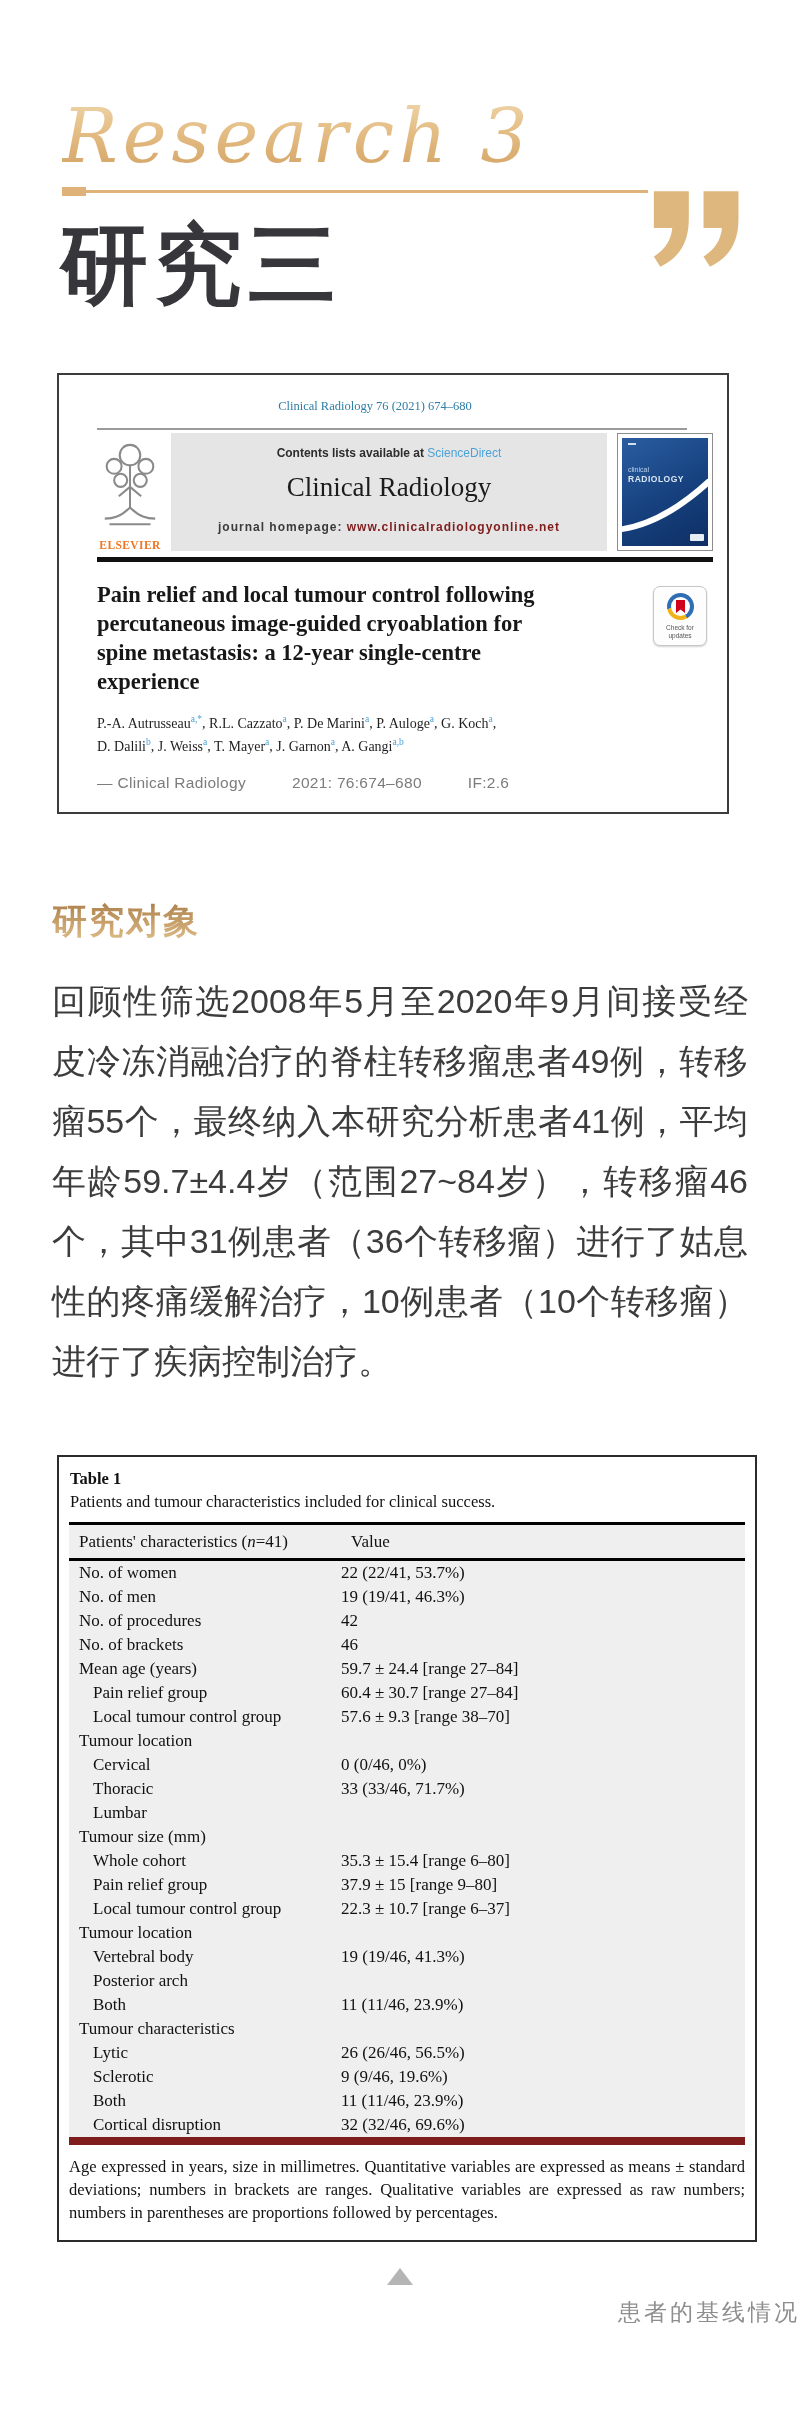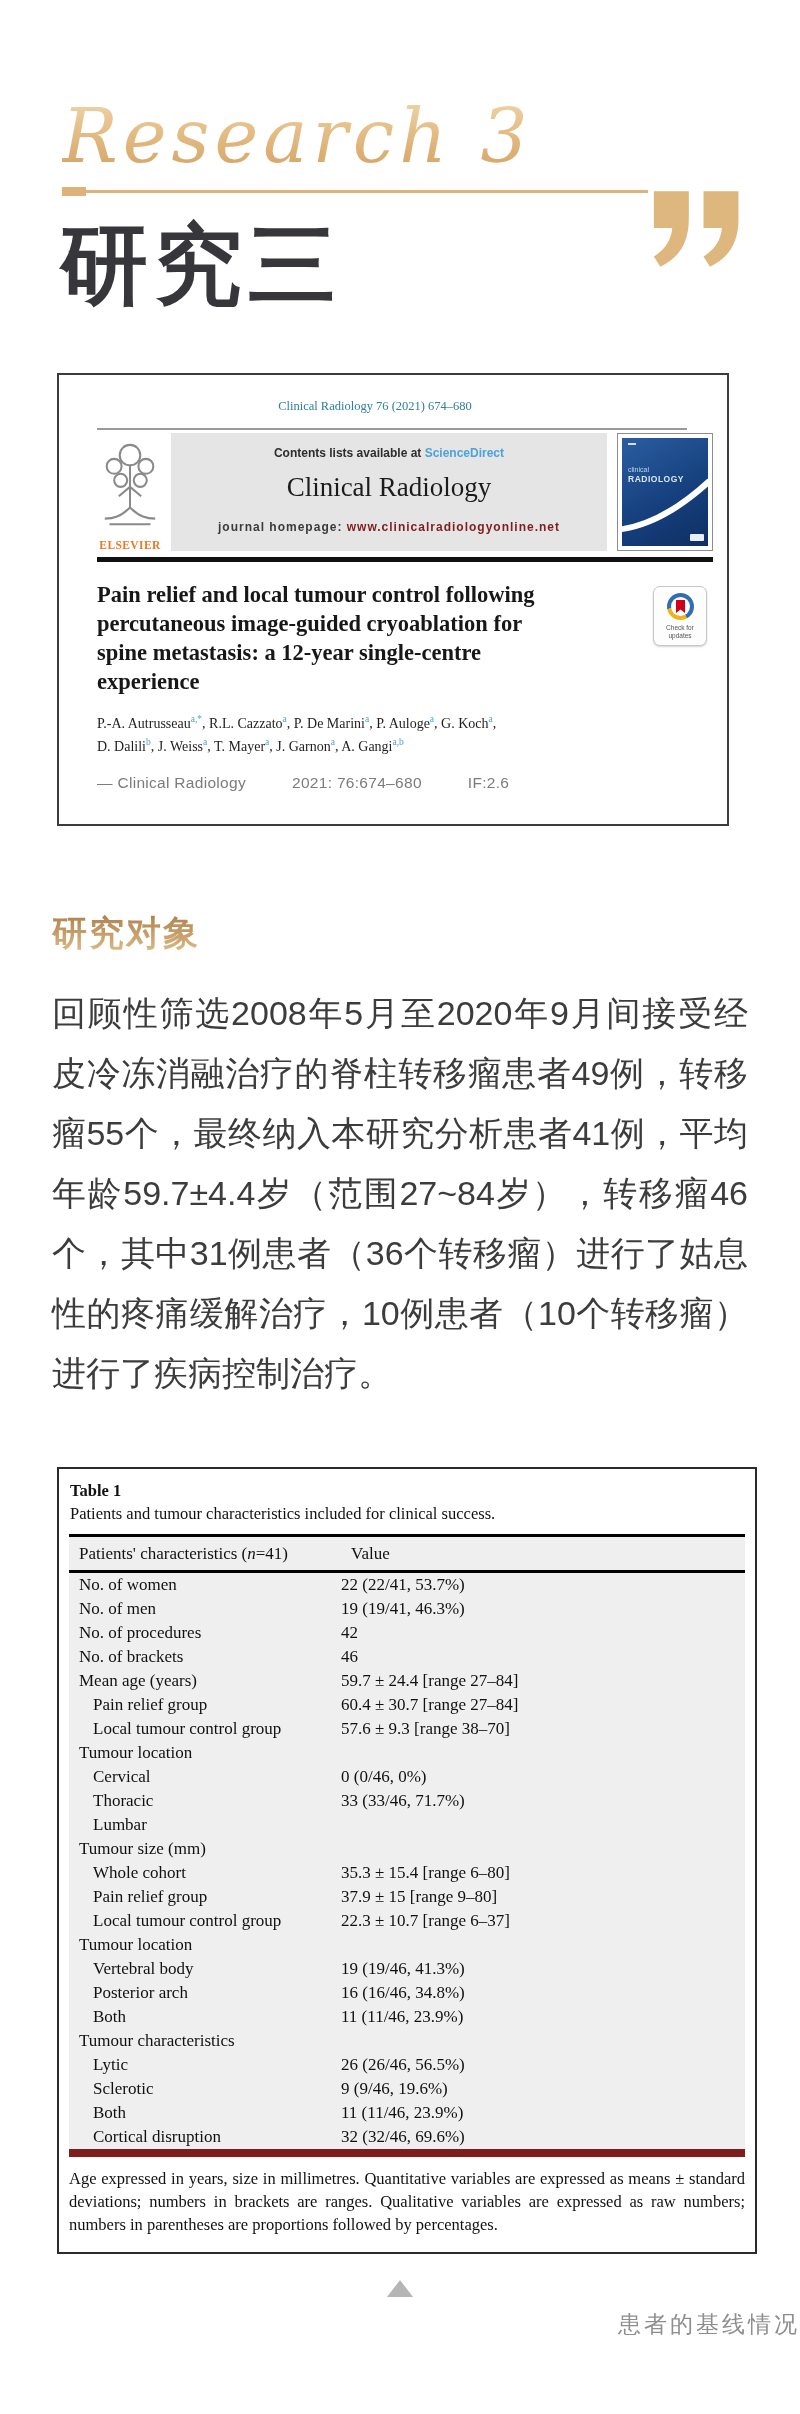--- a/index.html
+++ b/index.html
@@ -22,29 +22,29 @@
   .rule-row::before{content:"";position:absolute;left:0;top:-3px;width:24px;height:9px;background:#dfb279;}
   .quote-mark{position:absolute;left:590px;top:1px;}
   .cn-title{
     margin:16px 0 0 60px;
     font-family:"DejaVu Serif","Liberation Serif",serif;
     font-weight:700;font-size:88px;line-height:1.25;color:#37373b;letter-spacing:6px;
   }
 
   
   .paper-card{box-sizing:border-box;margin:54px 0 0 57px;width:672px;border:2px solid #3c3c3c;
-    padding:24px 14px 32px 38px;background:#fff;}
+    padding:24px 14px 20px 38px;background:#fff;}
   .ref-top{text-align:center;font-size:12.5px;color:#2e7ea6;font-family:"Liberation Serif",serif;padding-right:60px;}
   .thin-rule{margin-top:14px;width:590px;height:2px;background:#9a9a9a;}
   .masthead{display:flex;align-items:stretch;margin-top:3px;}
   .elsevier{width:66px;text-align:center;padding-top:6px;}
   .elsevier-name{font-family:"Liberation Serif",serif;font-size:11.5px;font-weight:700;color:#ee7624;letter-spacing:.4px;margin-top:4px;}
   .graybox{flex:1;margin-left:8px;background:#e5e5e5;text-align:center;padding:13px 8px 14px;}
   .contents-line{font-size:12px;font-weight:700;color:#2d2d2d;}
-  .contents-line .link{color:#4ba3d9;font-weight:700;}
+  .contents-line .link{color:#4ba3d9;font-weight:400;}
   .journal-name{font-family:"Liberation Serif",serif;font-size:27px;color:#1c1c1c;margin-top:12px;}
   .homepage-line{font-size:12px;font-weight:700;color:#3a3a3a;letter-spacing:1px;margin-top:17px;}
   .homepage-line .link{color:#7f1d1d;}
   .cover{width:96px;margin-left:10px;box-sizing:border-box;border:1px solid #8d8d8d;background:#fff;padding:4px;}
   .cover-inner{position:relative;width:100%;height:100%;background:linear-gradient(150deg,#2a5ea0 0%,#16407e 55%,#0e2f63 100%);overflow:hidden;}
   .cover-small{position:absolute;left:6px;top:28px;font-size:7px;color:#bcd4ee;}
   .cover-big{position:absolute;left:6px;top:36px;font-size:8.5px;letter-spacing:.5px;color:#d9e6f4;font-weight:700;}
   .cover-tick{position:absolute;left:6px;top:5px;width:8px;height:2px;background:#cfdff0;}
   .cover-swoosh{position:absolute;left:0;bottom:0;width:100%;height:100%;}
   .cover-chip{position:absolute;right:4px;bottom:5px;width:14px;height:7px;background:#e8eef6;border-radius:1px;}
@@ -270,21 +270,20 @@
           <div class="t-row">
             <span class="t-label">Tumour location</span>
             <span class="t-value"></span>
           </div>
           <div class="t-row indent">
             <span class="t-label">Vertebral body</span>
             <span class="t-value">19 (19/46, 41.3%)</span>
           </div>
           <div class="t-row indent">
             <span class="t-label">Posterior arch</span>
-            <span class="t-value">16 (16/46, 34.8%)</span>
           </div>
           <div class="t-row indent">
             <span class="t-label">Both</span>
             <span class="t-value">11 (11/46, 23.9%)</span>
           </div>
           <div class="t-row">
             <span class="t-label">Tumour characteristics</span>
             <span class="t-value"></span>
           </div>
           <div class="t-row indent">

